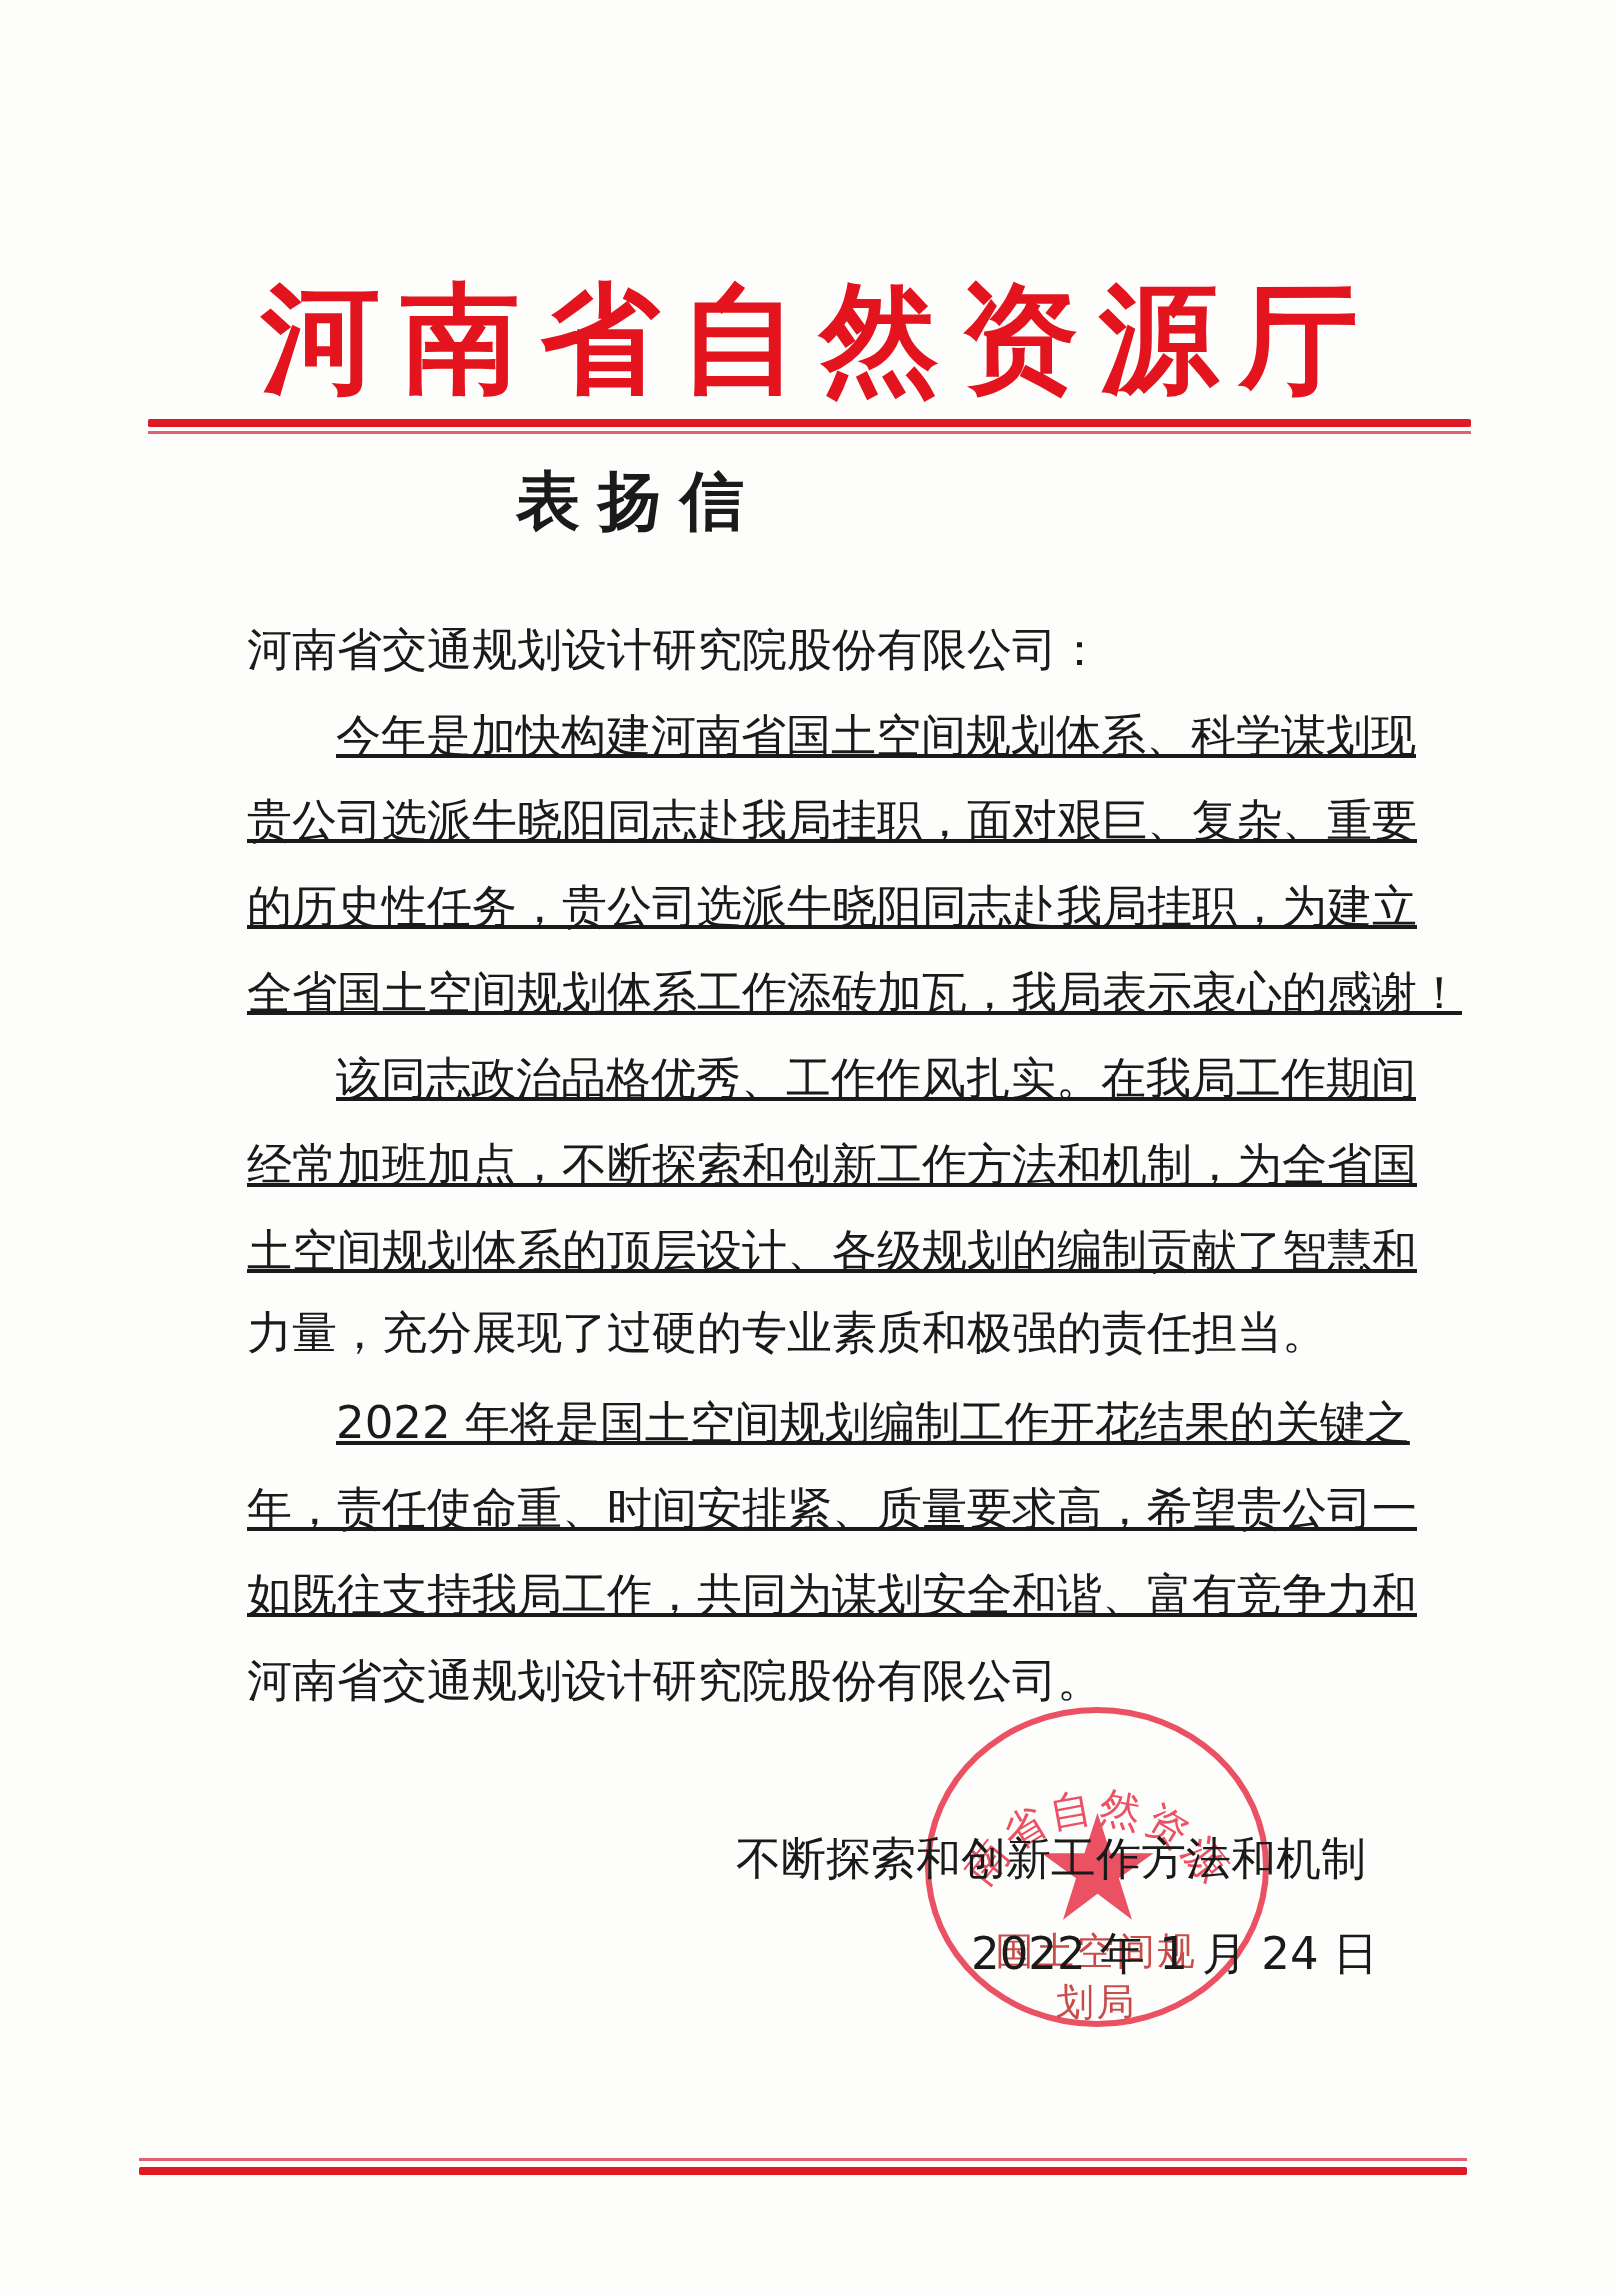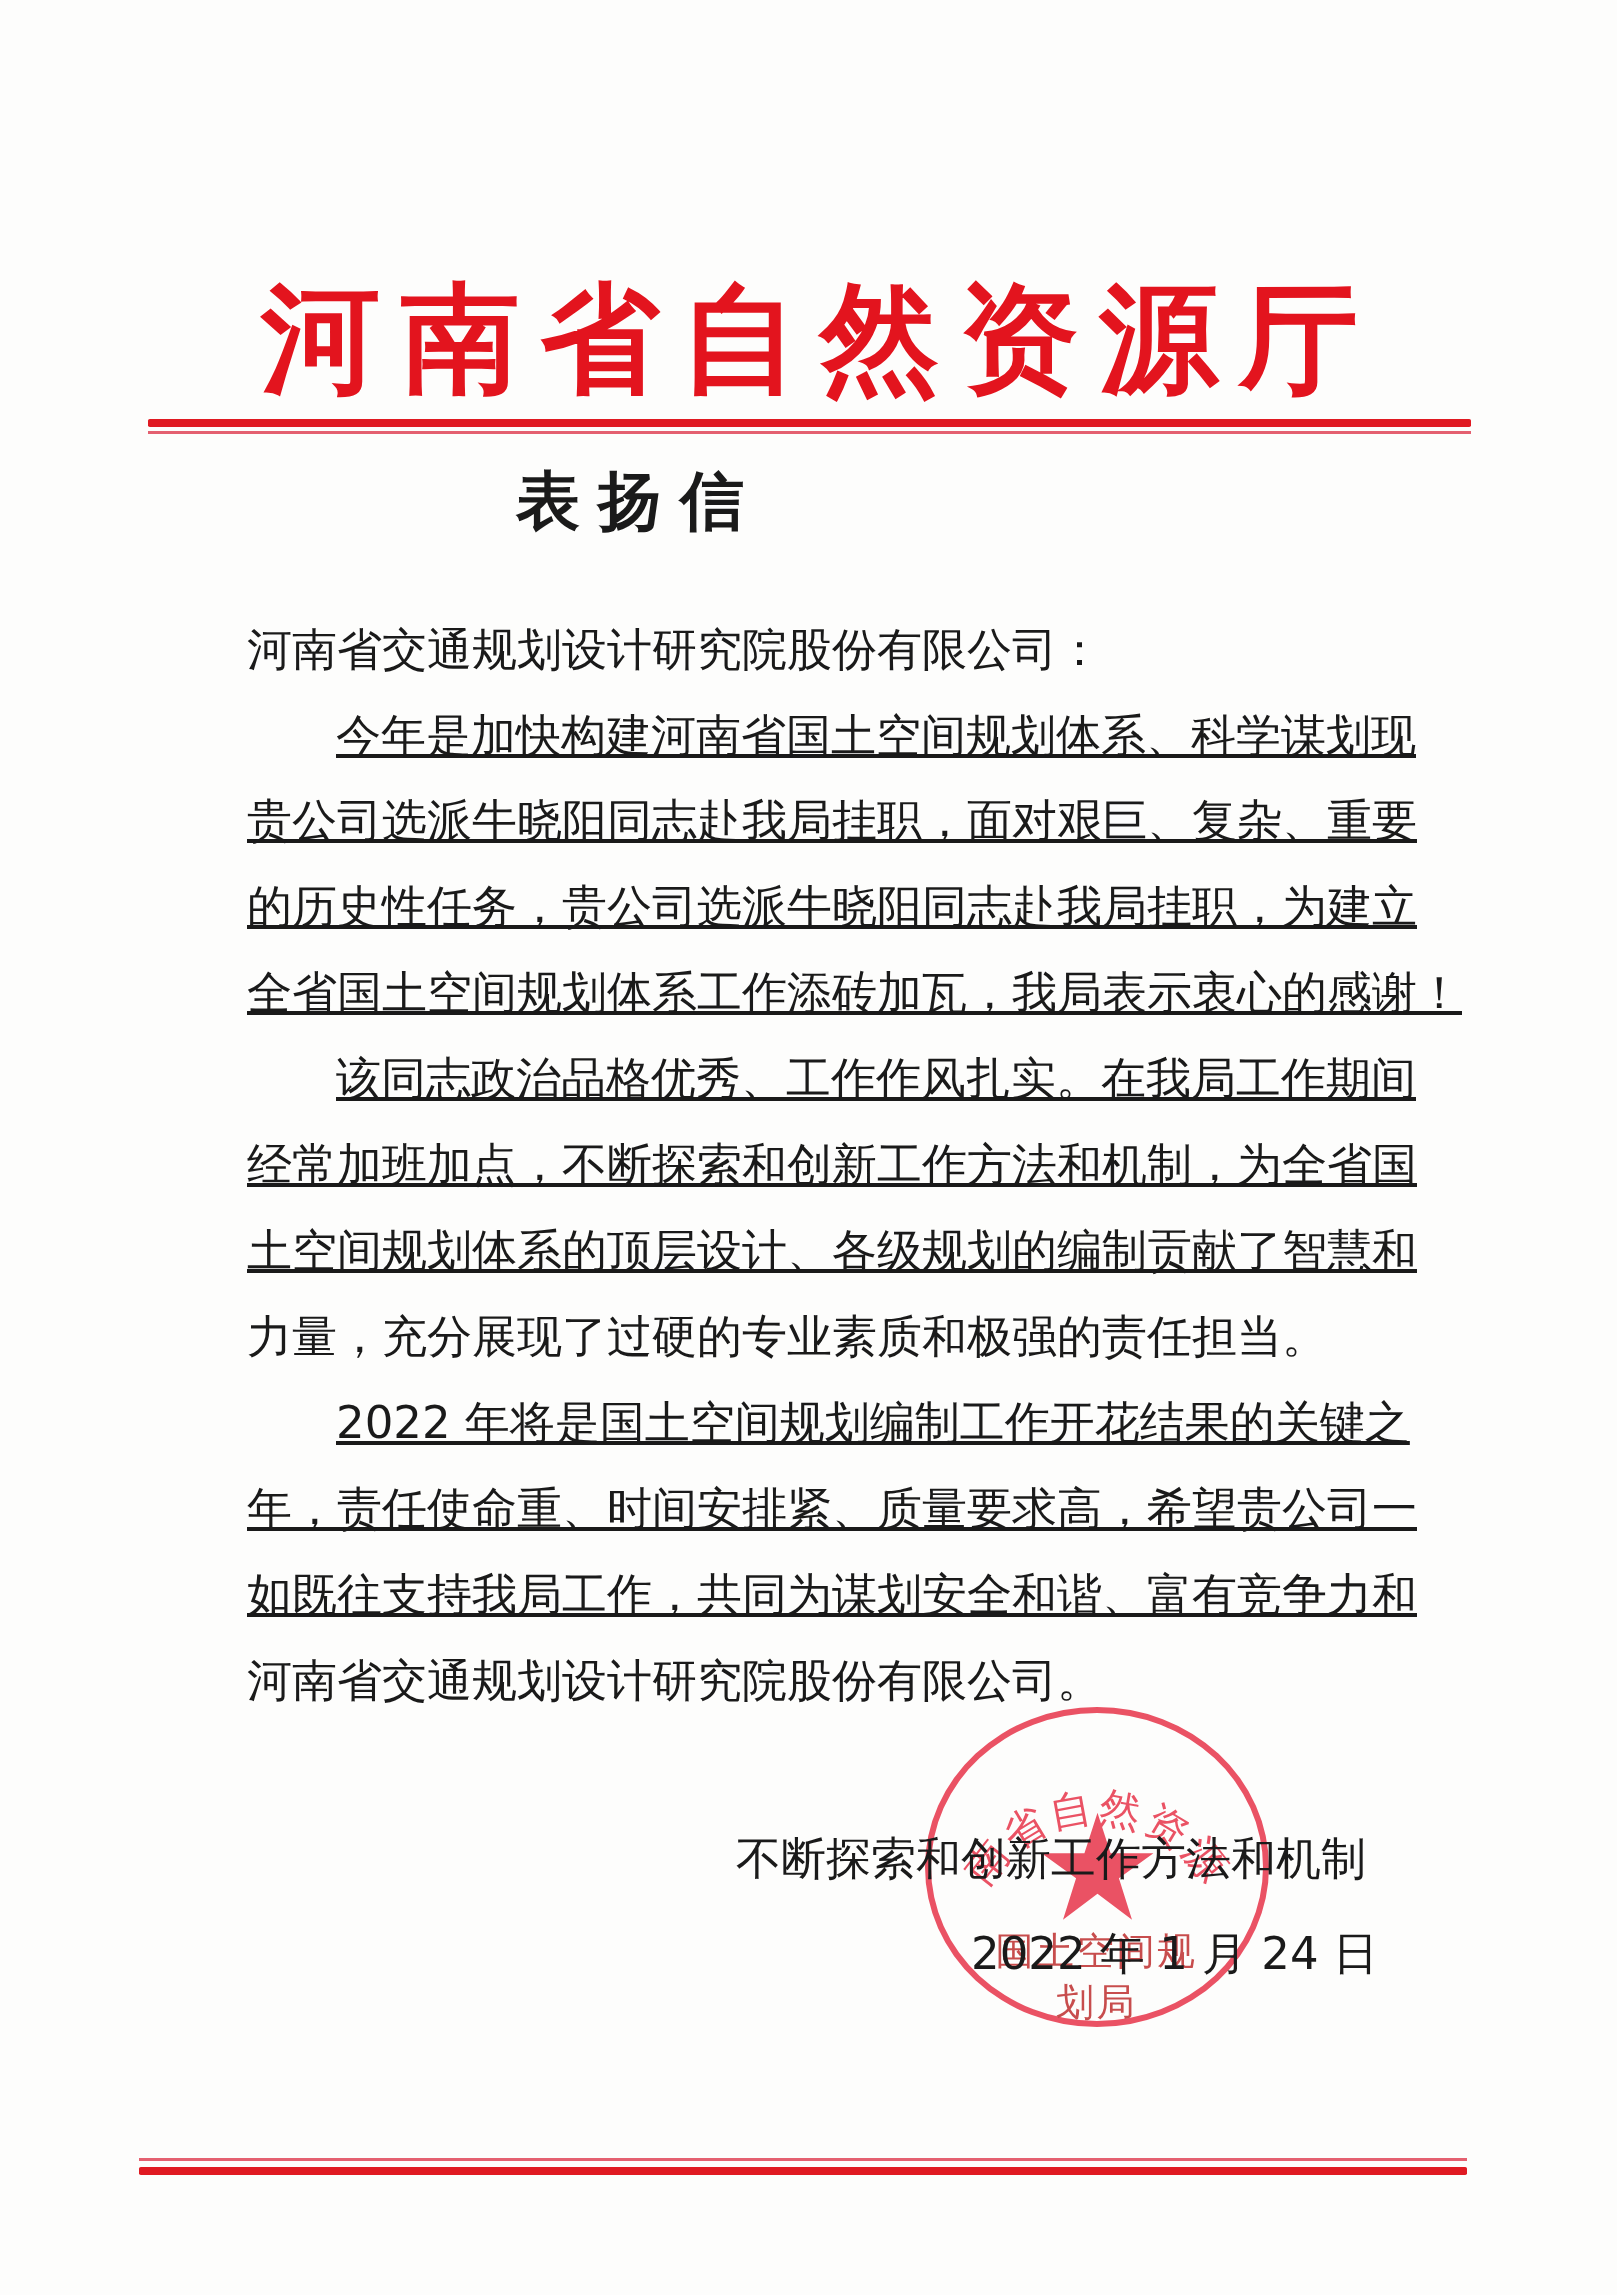--- a/index.html
+++ b/index.html
@@ -44,21 +44,21 @@
 <div class="abs line" style="top:617px;">河南省交通规划设计研究院股份有限公司：</div>
 
 <div class="abs line justify" style="top:703px; left:308px; width:1055px;">今年是加快构建河南省国土空间规划体系、科学谋划现</div>
 <div class="abs line justify" style="top:788px;">贵公司选派牛晓阳同志赴我局挂职，面对艰巨、复杂、重要</div>
 <div class="abs line justify" style="top:874px;">的历史性任务，贵公司选派牛晓阳同志赴我局挂职，为建立</div>
 <div class="abs line justify" style="top:960px;">全省国土空间规划体系工作添砖加瓦，我局表示衷心的感谢！</div>
 
 <div class="abs line justify" style="top:1046px; left:308px; width:1055px;">该同志政治品格优秀、工作作风扎实。在我局工作期间</div>
 <div class="abs line justify" style="top:1132px;">经常加班加点，不断探索和创新工作方法和机制，为全省国</div>
 <div class="abs line justify" style="top:1218px;">土空间规划体系的顶层设计、各级规划的编制贡献了智慧和</div>
-<div class="abs line" style="top:1304px;">力量，充分展现了过硬的专业素质和极强的责任担当。</div>
+<div class="abs line" style="top:1304px;font-family:Liberation Mono, monospace;">力量，充分展现了过硬的专业素质和极强的责任担当。</div>
 
 <div class="abs line justify" style="top:1390px; left:308px; width:1055px;">2022 年将是国土空间规划编制工作开花结果的关键之</div>
 <div class="abs line justify" style="top:1476px;">年，责任使命重、时间安排紧、质量要求高，希望贵公司一</div>
 <div class="abs line justify" style="top:1562px;">如既往支持我局工作，共同为谋划安全和谐、富有竞争力和</div>
 <div class="abs line" style="top:1648px;">河南省交通规划设计研究院股份有限公司。</div>
 
 <div class="abs stamp">
   <svg class="arc" viewBox="0 0 560 520">
     <defs>
       <path id="sealArc" d="M 80 330 A 210 210 0 0 1 480 330" fill="none"></path>

